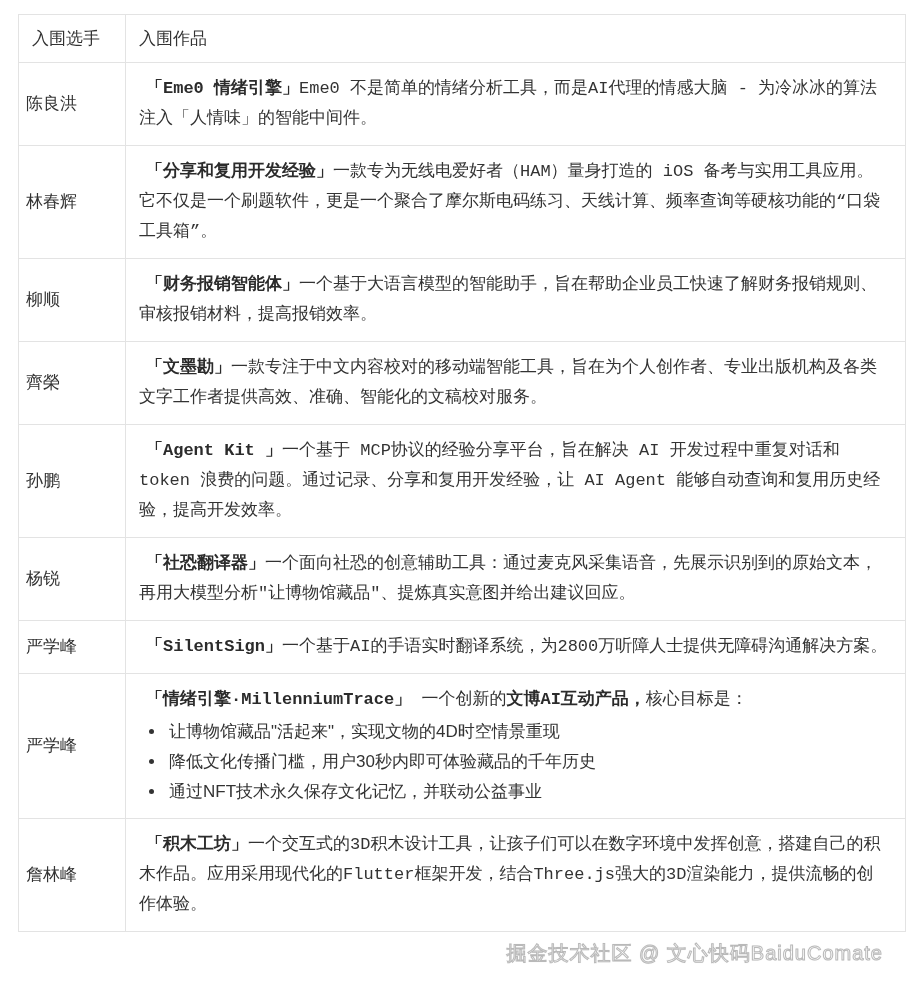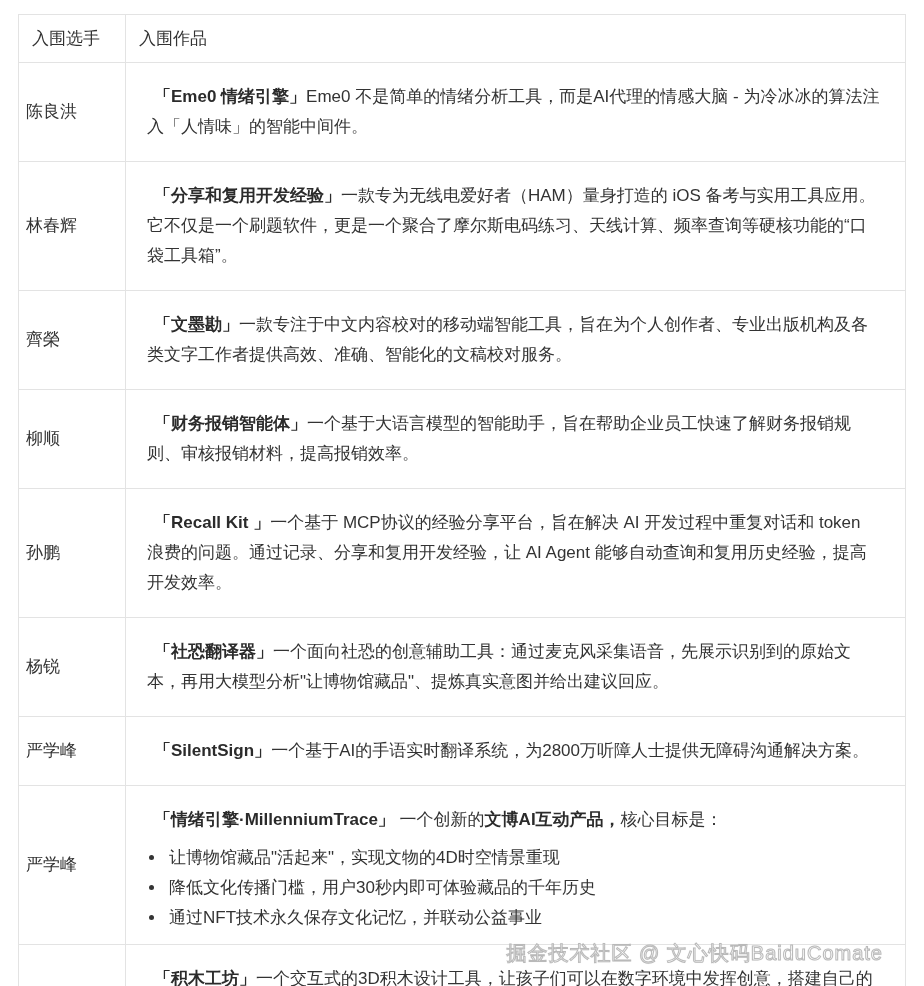--- a/index.html
+++ b/index.html
@@ -42,23 +42,24 @@
   }
   td.name-cell {
     padding: 12px 8px 12px 7px;
     line-height: 26px;
   }
   td.desc-cell {
     padding: 11px 16px 11px 13px;
     line-height: 30px;
   }
   .desc-para {
-    margin: 8px;
+    margin: 0;
     text-indent: 7px;
     color: #333333;
+    font-family: Liberation Mono, monospace;
   }
   .desc-para .bold {
     font-weight: 700;
     color: #2b2b2b;
   }
   ul.bullet-list {
     margin: 2px 0 0 0;
     padding-left: 27px;
     list-style-type: disc;
   }
@@ -101,35 +102,35 @@
             <p class="desc-para"><span class="bold">「Eme0 情绪引擎」</span><span>Eme0 不是简单的情绪分析工具，而是AI代理的情感大脑 - 为冷冰冰的算法注入「人情味」的智能中间件。</span></p>
           </td>
         </tr>
         <tr>
           <td class="name-cell">林春辉</td>
           <td class="desc-cell">
             <p class="desc-para"><span class="bold">「分享和复用开发经验」</span><span>一款专为无线电爱好者（HAM）量身打造的 iOS 备考与实用工具应用。它不仅是一个刷题软件，更是一个聚合了摩尔斯电码练习、天线计算、频率查询等硬核功能的“口袋工具箱”。</span></p>
           </td>
         </tr>
         <tr>
+          <td class="name-cell">柳顺</td>
+          <td class="desc-cell">
+            <p class="desc-para"><span class="bold">「财务报销智能体」</span><span>一个基于大语言模型的智能助手，旨在帮助企业员工快速了解财务报销规则、审核报销材料，提高报销效率。</span></p>
+          </td>
+        </tr>
+        <tr>
           <td class="name-cell">齊榮</td>
           <td class="desc-cell">
             <p class="desc-para"><span class="bold">「文墨勘」</span><span>一款专注于中文内容校对的移动端智能工具，旨在为个人创作者、专业出版机构及各类文字工作者提供高效、准确、智能化的文稿校对服务。</span></p>
           </td>
         </tr>
         <tr>
-          <td class="name-cell">柳顺</td>
-          <td class="desc-cell">
-            <p class="desc-para"><span class="bold">「财务报销智能体」</span><span>一个基于大语言模型的智能助手，旨在帮助企业员工快速了解财务报销规则、审核报销材料，提高报销效率。</span></p>
-          </td>
-        </tr>
-        <tr>
           <td class="name-cell">孙鹏</td>
           <td class="desc-cell">
-            <p class="desc-para"><span class="bold">「Recall Kit 」</span><span>一个基于 MCP协议的经验分享平台，旨在解决 AI 开发过程中重复对话和 token 浪费的问题。通过记录、分享和复用开发经验，让 AI Agent 能够自动查询和复用历史经验，提高开发效率。</span></p>
+            <p class="desc-para"><span class="bold">「Agent Kit 」</span><span>一个基于 MCP协议的经验分享平台，旨在解决 AI 开发过程中重复对话和 token 浪费的问题。通过记录、分享和复用开发经验，让 AI Agent 能够自动查询和复用历史经验，提高开发效率。</span></p>
           </td>
         </tr>
         <tr>
           <td class="name-cell">杨锐</td>
           <td class="desc-cell">
             <p class="desc-para"><span class="bold">「社恐翻译器」</span><span>一个面向社恐的创意辅助工具：通过麦克风采集语音，先展示识别到的原始文本，再用大模型分析"让博物馆藏品"、提炼真实意图并给出建议回应。</span></p>
           </td>
         </tr>
         <tr>
           <td class="name-cell">严学峰</td>

